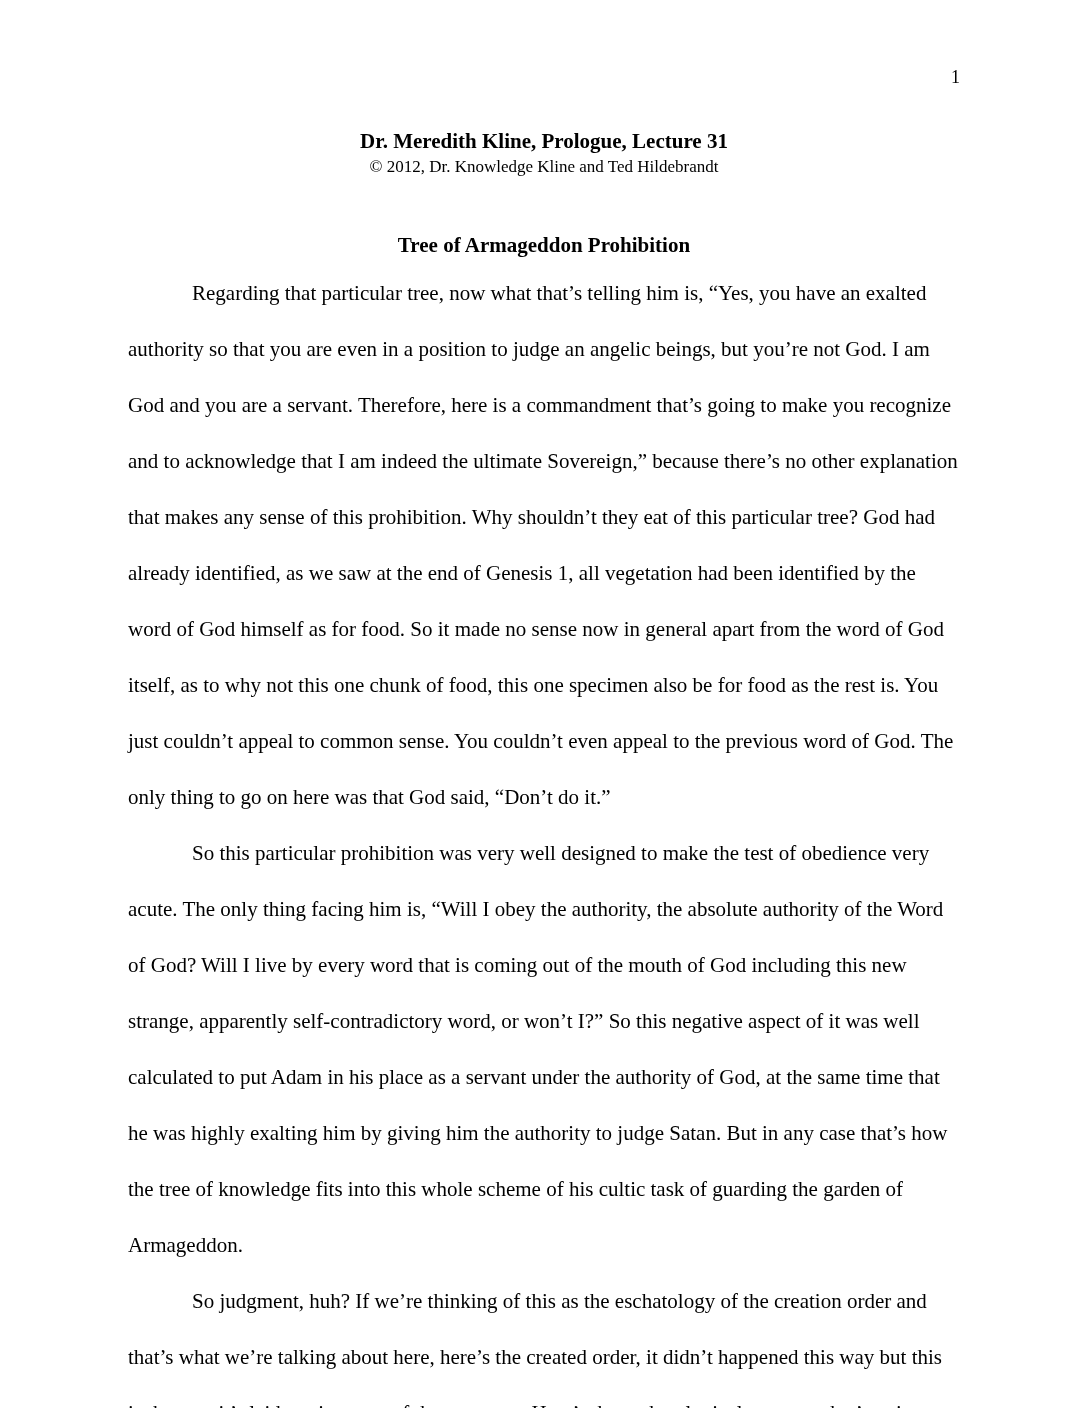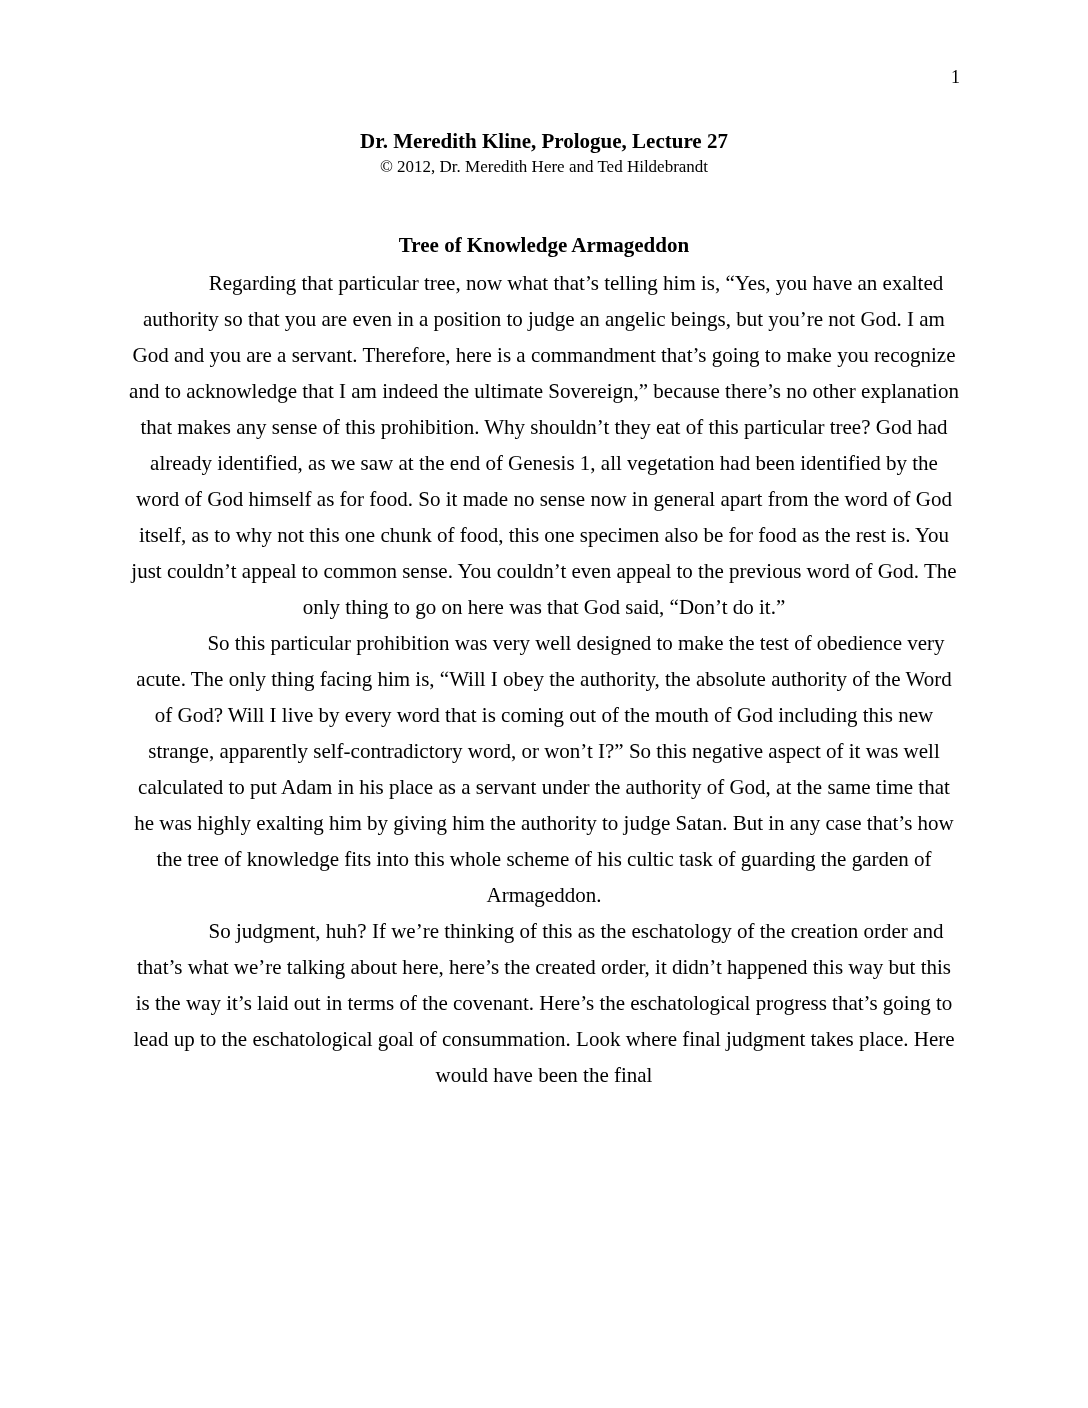--- a/index.html
+++ b/index.html
@@ -49,39 +49,39 @@
     text-align: center;
     font-weight: bold;
     font-size: 21px;
     line-height: 40px;
   }
   .section-heading.first {
     margin-top: 46px;
   }
   .para {
     font-size: 21px;
-    line-height: 36px;
+    line-height: 56px;
     text-indent: 64px;
-    text-align: center;
+    text-align: left;
   }
 </style>
 </head>
 <body>
 
 <div class="page">
 
   <div class="page-number">1</div>
 
   <div class="doc">
 
-    <div class="doc-title">Dr. Meredith Kline, Prologue, Lecture 27</div>
+    <div class="doc-title">Dr. Meredith Kline, Prologue, Lecture 31</div>
 
-    <div class="copyright">© 2012, Dr. Meredith Here and Ted Hildebrandt</div>
+    <div class="copyright">© 2012, Dr. Knowledge Kline and Ted Hildebrandt</div>
 
-    <div class="section-heading first">Tree of Knowledge Armageddon</div>
+    <div class="section-heading first">Tree of Armageddon Prohibition</div>
 
     <p class="para">Regarding that particular tree, now what that’s telling him is, “Yes, you have an exalted authority so that you are even in a position to judge an angelic beings, but you’re not God. I am God and you are a servant. Therefore, here is a commandment that’s going to make you recognize and to acknowledge that I am indeed the ultimate Sovereign,” because there’s no other explanation that makes any sense of this prohibition. Why shouldn’t they eat of this particular tree? God had already identified, as we saw at the end of Genesis 1, all vegetation had been identified by the word of God himself as for food. So it made no sense now in general apart from the word of God itself, as to why not this one chunk of food, this one specimen also be for food as the rest is. You just couldn’t appeal to common sense. You couldn’t even appeal to the previous word of God. The only thing to go on here was that God said, “Don’t do it.”</p>
 
     <p class="para">So this particular prohibition was very well designed to make the test of obedience very acute. The only thing facing him is, “Will I obey the authority, the absolute authority of the Word of God? Will I live by every word that is coming out of the mouth of God including this new strange, apparently self-contradictory word, or won’t I?” So this negative aspect of it was well calculated to put Adam in his place as a servant under the authority of God, at the same time that he was highly exalting him by giving him the authority to judge Satan.  But in any case that’s how the tree of knowledge fits into this whole scheme of his cultic task of guarding the garden of Armageddon.</p>
 
 
     <p class="para">So judgment, huh? If we’re thinking of this as the eschatology of the creation order and that’s what we’re talking about here, here’s the created order, it didn’t happened this way but this is the way it’s laid out in terms of the covenant. Here’s the eschatological progress that’s going to lead up to the eschatological goal of consummation. Look where final judgment takes place.  Here would have been the final</p>
 
   </div>
 

